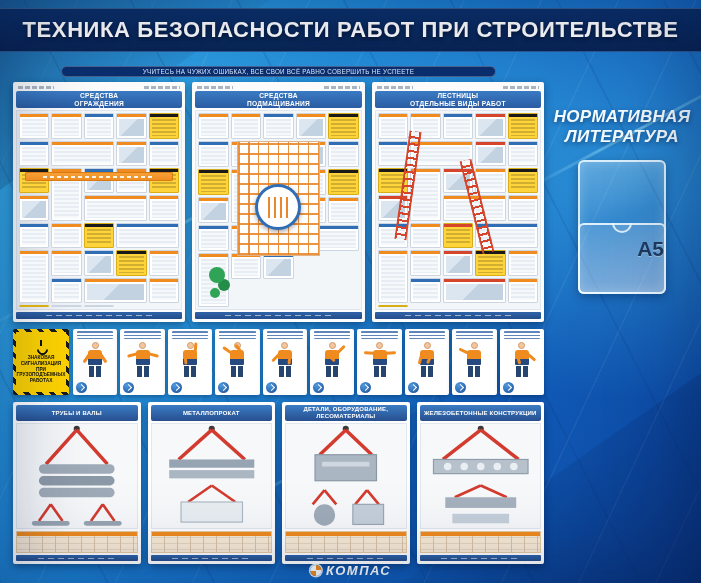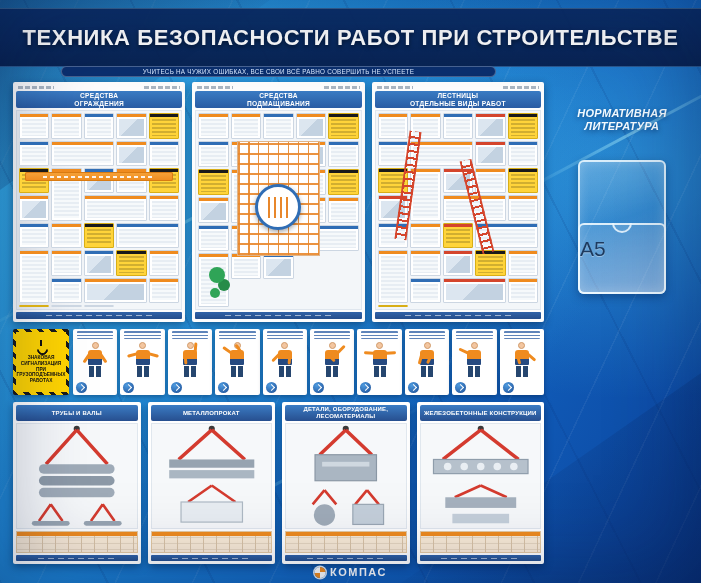--- a/index.html
+++ b/index.html
@@ -24,21 +24,21 @@
   .streak{position:absolute;height:3px;border-radius:2px;pointer-events:none;}
   .s1{left:-40px;top:250px;width:340px;transform:rotate(-28deg);
       background:linear-gradient(90deg,transparent,rgba(150,235,255,.65),transparent);}
   .s2{left:505px;top:130px;width:260px;transform:rotate(-28deg);
       background:linear-gradient(90deg,transparent,rgba(170,240,255,.5),transparent);}
   .s3{left:150px;top:470px;width:300px;transform:rotate(-28deg);
       background:linear-gradient(90deg,transparent,rgba(150,235,255,.3),transparent);}
   .vignette{position:absolute;inset:0;box-shadow:inset 0 0 90px rgba(4,20,60,.35);pointer-events:none;}
 
   
-  .title-band{position:absolute;left:0;right:0;top:8px;height:59px;
+  .title-band{position:absolute;left:0;right:0;top:8px;height:44px;
       background:linear-gradient(180deg, rgba(10,43,100,.94), rgba(7,30,76,.94));
       border-top:1px solid rgba(140,210,255,.35);border-bottom:1px solid rgba(140,210,255,.25);
       display:flex;align-items:center;justify-content:center;}
   .title-band h1{margin:0;font-size:22px;font-weight:800;color:#fff;letter-spacing:.6px;
       text-shadow:0 2px 4px rgba(0,0,0,.5);white-space:nowrap;}
 
   
   .posters{position:absolute;left:13px;top:66px;width:531px;}
   .motto{width:82%;margin:0 auto 5px;height:11px;background:#0b2f6e;
       border:1px solid rgba(255,255,255,.25);border-radius:6px;
@@ -142,47 +142,47 @@
   .bfoot{height:22px;margin-top:2px;border:1px solid #e4c9a2;
       background:linear-gradient(180deg,#ef8b1f 0 4px, transparent 4px),
                  repeating-linear-gradient(90deg, transparent 0 12px, #d9c3a6 12px 13px),
                  repeating-linear-gradient(180deg, transparent 0 5px, #e6d6c0 5px 6px),
                  #f9ead6;}
   .bposter .pfoot{height:6px;}
 
   
   .rightcol{position:absolute;left:546px;top:0;width:152px;height:583px;}
   .rlabel{position:absolute;left:0;right:0;text-align:center;color:#f4fbff;font-weight:800;
-      font-style:italic;font-size:11px;line-height:1.18;letter-spacing:.3px;text-transform:uppercase;
+      font-style:italic;font-size:17px;line-height:1.18;letter-spacing:.3px;text-transform:uppercase;
       text-shadow:0 2px 5px rgba(0,25,70,.55);}
   .rlabel.lit{top:107px;}
   .rlabel.ins{top:318px;}
   .pocket{position:absolute;left:50%;transform:translateX(-50%);border:2px solid rgba(238,249,255,.88);
       border-radius:6px;background:linear-gradient(160deg, rgba(255,255,255,.26), rgba(255,255,255,.07) 45%, rgba(255,255,255,.20));
       box-shadow:0 3px 10px rgba(0,20,60,.35), inset 0 0 12px rgba(255,255,255,.22);}
   .pocket.a5{top:160px;width:88px;height:134px;}
   .pocket.a4{top:350px;width:118px;height:180px;}
   .pocket .front{position:absolute;left:-2px;right:-2px;bottom:-2px;height:55%;
       border:2px solid rgba(238,249,255,.88);border-radius:6px;
       background:linear-gradient(180deg, rgba(255,255,255,.15), rgba(255,255,255,.30));}
   .pocket .notch{position:absolute;left:50%;top:-2px;transform:translateX(-50%);width:20px;height:10px;
       border:2px solid rgba(238,249,255,.88);border-top:none;border-radius:0 0 20px 20px;
       background:rgba(255,255,255,.05);}
-  .psize{position:absolute;left:0;right:0;bottom:24%;text-align:left;font-weight:normal;
+  .psize{position:absolute;left:0;right:0;bottom:24%;text-align:right;font-weight:bold;
       color:#1d3a5f;text-shadow:0 1px 0 rgba(255,255,255,.35);}
   .pocket.a5 .psize{font-size:21px;}
   .pocket.a4 .psize{font-size:23px;}
 
   
   .brand{position:absolute;left:50%;bottom:5px;transform:translateX(-50%);
       display:flex;align-items:center;gap:5px;}
   .brand-icon{width:11px;height:11px;border-radius:50%;flex:none;
       background:conic-gradient(#f08c1e 0 90deg,#fff 90deg 180deg,#f08c1e 180deg 270deg,#fff 270deg 360deg);
       box-shadow:0 0 0 1.5px rgba(255,255,255,.85);}
-  .brand-name{color:#fff;font-size:11px;font-weight:bold;letter-spacing:1.5px;}
+  .brand-name{color:#fff;font-size:13px;font-weight:bold;letter-spacing:1.5px;font-style:italic;}
 </style>
 </head>
 <body>
 
 <div class="board">
   <div class="bg"></div>
   <div class="bg-diag"></div>
   <div class="corner-tl"></div>
   <div class="corner-br"></div>
   <i class="streak s1"></i>

